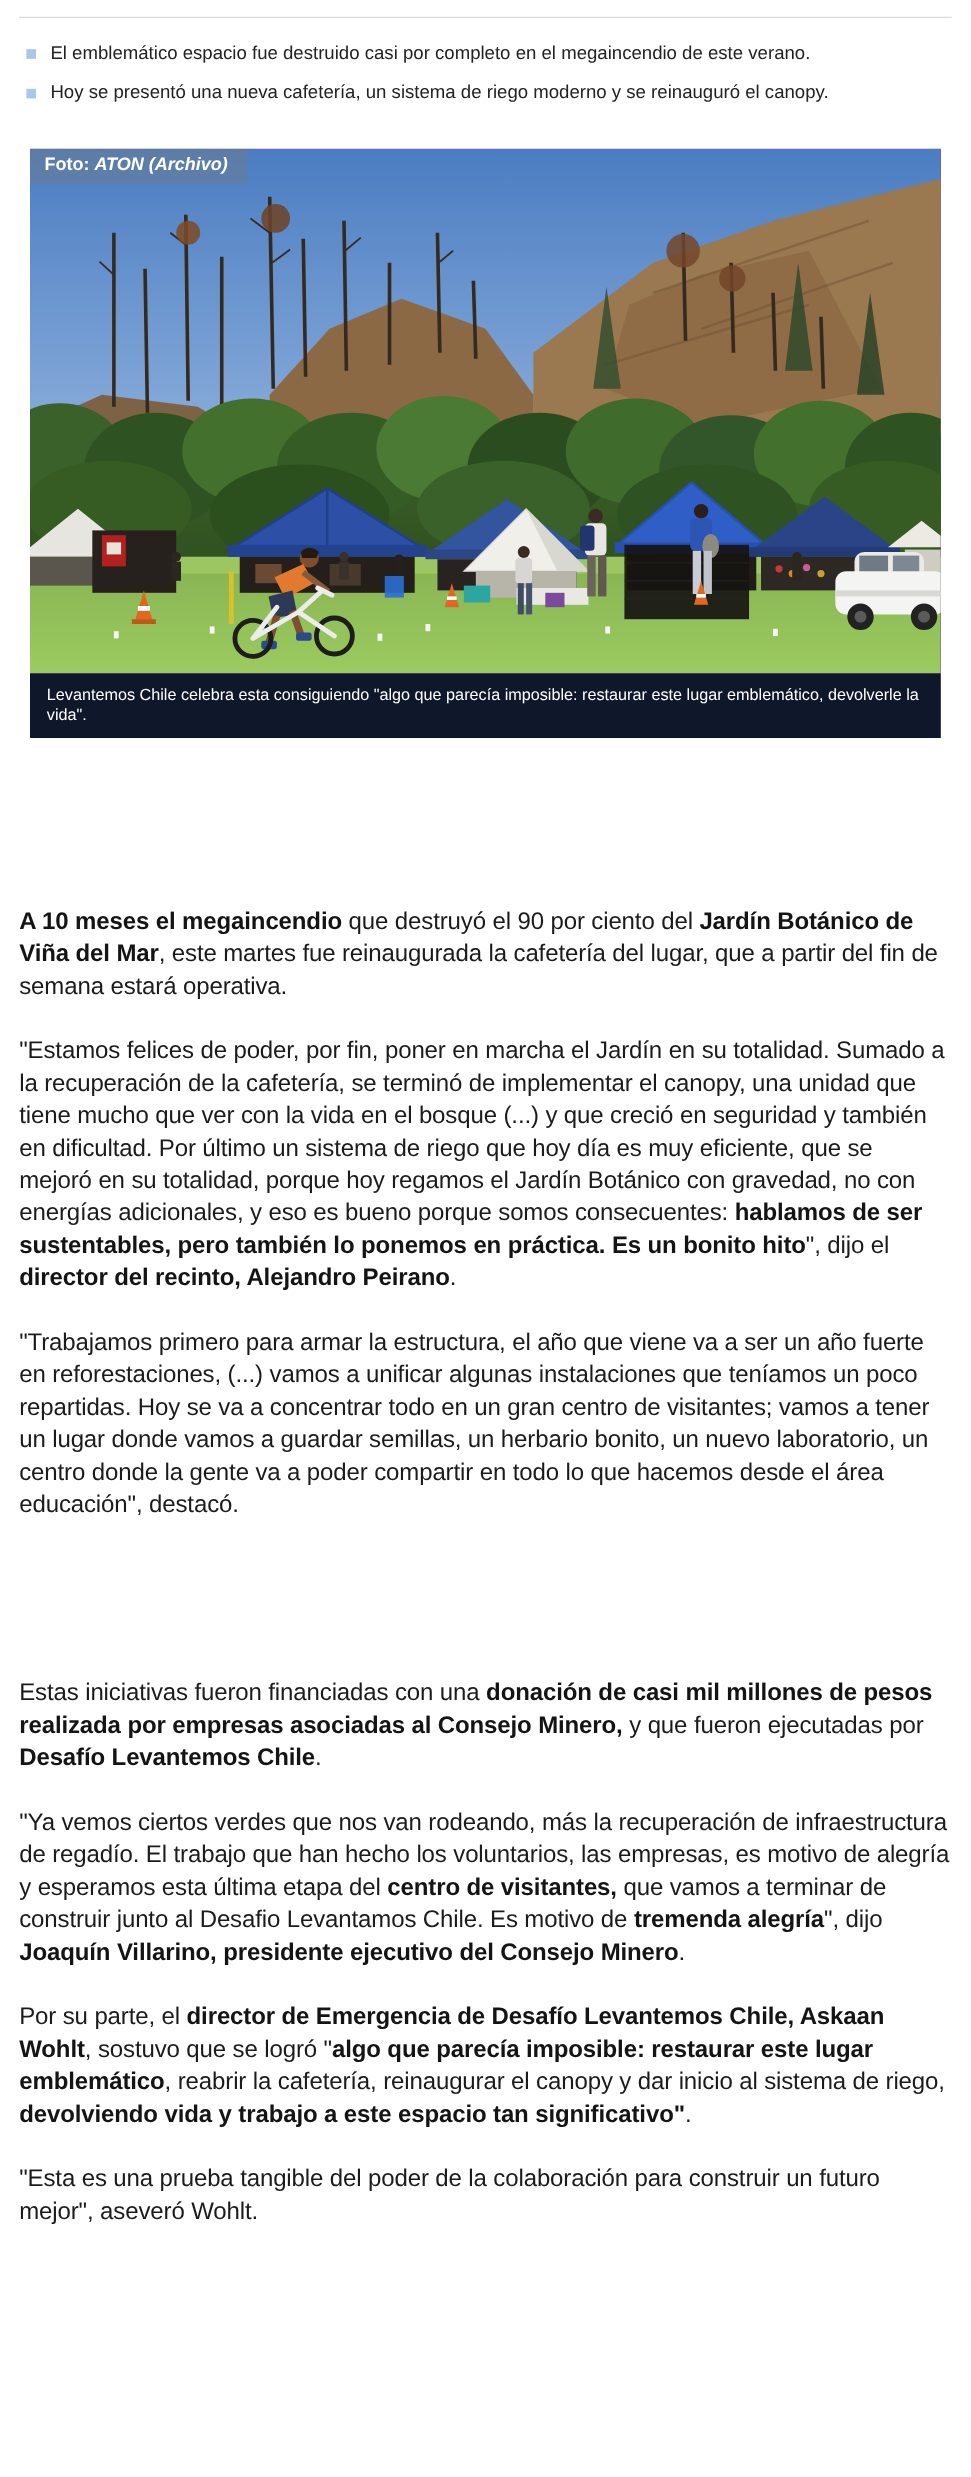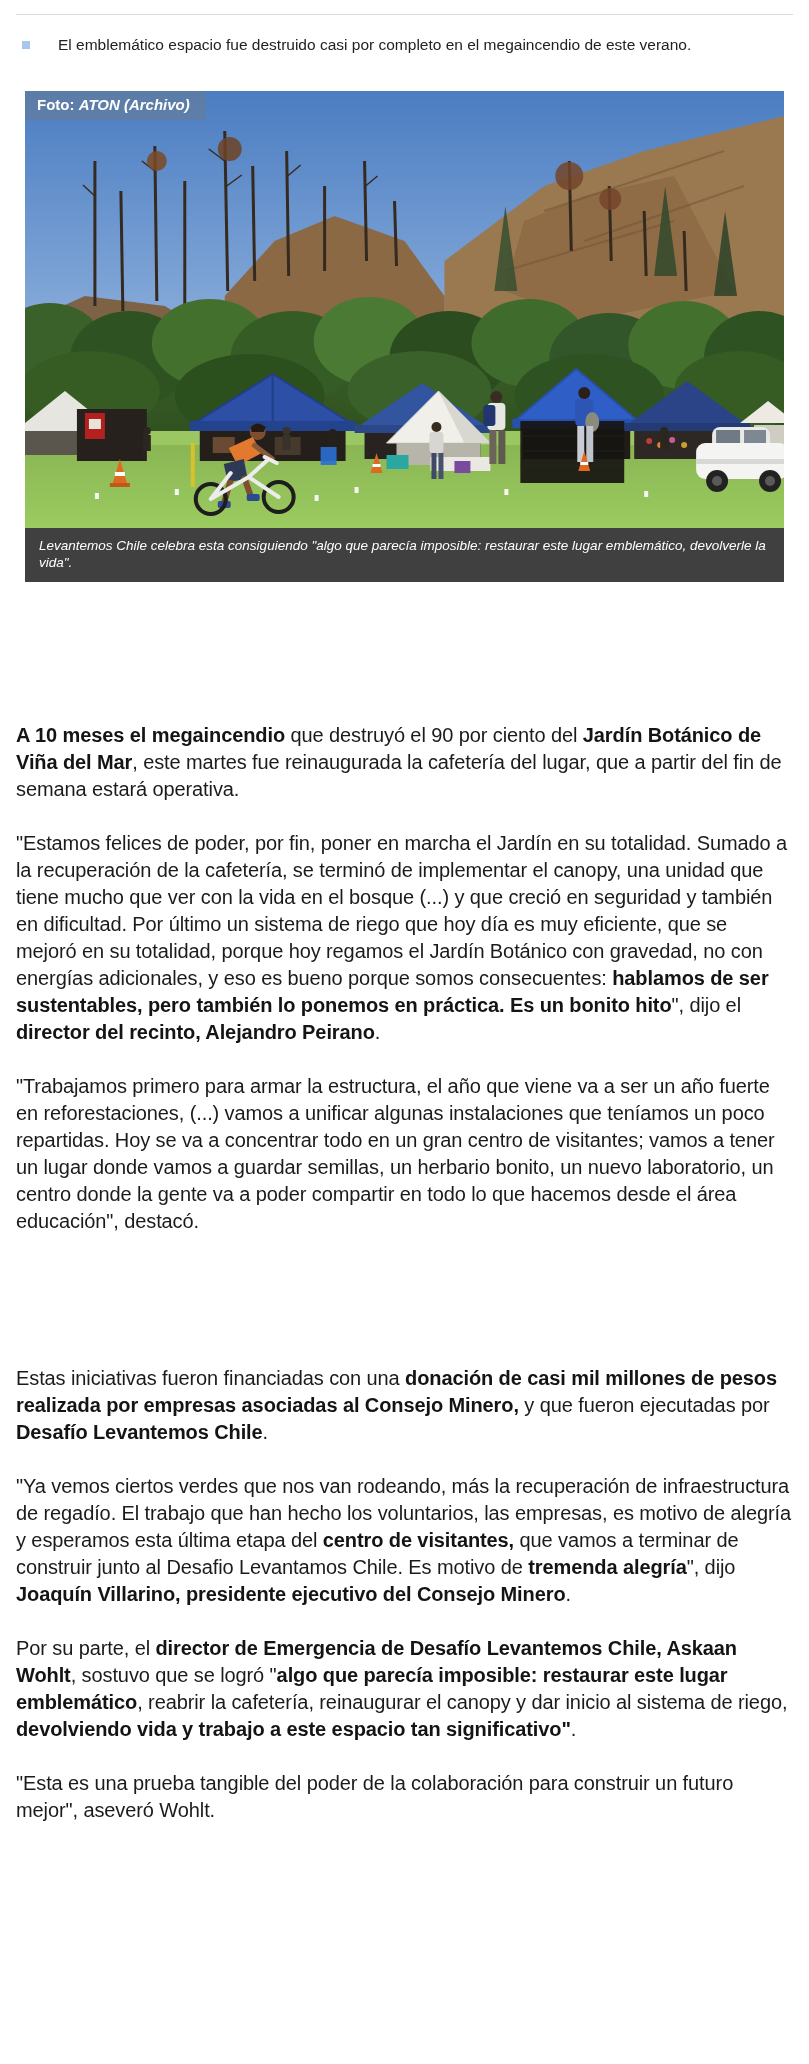--- a/index.html
+++ b/index.html
@@ -14,36 +14,36 @@
     font-weight:700;font-size:35px;line-height:1.16;color:#080808;
     letter-spacing:-0.2px;
   }
   .byline{
     margin:40px 16px 0 16px;font-size:14.5px;color:#3c3c3c;line-height:1.35;
   }
   .byline a{color:#222;text-decoration:underline;cursor:pointer;}
   .divider{border:0;border-top:1px solid #d9d9d9;margin:14px 16px 0 16px;}
   ul.highlights{list-style:none;margin:18px 16px 0 16px;padding:0;}
   ul.highlights li{
-    display:flex;align-items:flex-start;gap:28px;
+    display:flex;align-items:flex-start;gap:12px;
     font-size:15.5px;line-height:24px;color:#222;margin-bottom:9px;
   }
   ul.highlights .sq{
     flex:0 0 auto;width:8px;height:8px;background:#a9c7ec;margin-top:8px;margin-left:6px;
   }
   figure.photo-figure{margin:34px 25px 0 25px;padding:0;}
   .photo-wrap{position:relative;width:759px;height:437px;overflow:hidden;background:#701a75;}
   .photo-wrap svg{display:block;width:100%;height:100%;}
   .photo-credit{
     position:absolute;top:0;left:0;padding:5px 16px 7px 12px;
     background:rgba(104,124,146,0.55);color:#ffffff;font-size:15px;font-weight:600;
   }
   .photo-credit .cr-it{font-style:italic;}
   figcaption.caption-bar{
-    background:#404040;color:#ffffff;font-style:italic;font-size:13.5px;
+    background:#0f172a;color:#ffffff;font-size:13.5px;
     padding:10px 14px;line-height:1.25;
   }
   .article{padding:140px 16px 0 16px;}
   .article p{
     margin:0 0 27px 0;font-size:20px;line-height:27px;color:#1b1b1b;
     letter-spacing:-0.1px;
   }
   .article p strong{font-weight:700;color:#141414;}
   .article p.gap-before{margin-top:130px;}
 </style>
@@ -53,20 +53,24 @@
 <div class="page">
 
 
 
   <hr class="divider">
 
   <ul class="highlights">
       <li>
         <span class="sq"></span>
         <span>El emblemático espacio fue destruido casi por completo en el megaincendio de este verano.</span>
+      </li>
+      <li>
+        <span class="sq"></span>
+        <span>Hoy se presentó una nueva cafetería, un sistema de riego moderno y se reinauguró el canopy.</span>
       </li>
     </ul>
 
   <figure class="photo-figure">
     <div class="photo-wrap">
 
       <svg viewBox="0 0 760 437" preserveAspectRatio="none" aria-hidden="true">
         <defs>
           <linearGradient id="sky" x1="0" y1="0" x2="0" y2="1">
             <stop offset="0" stop-color="#4b7dc2"></stop>

